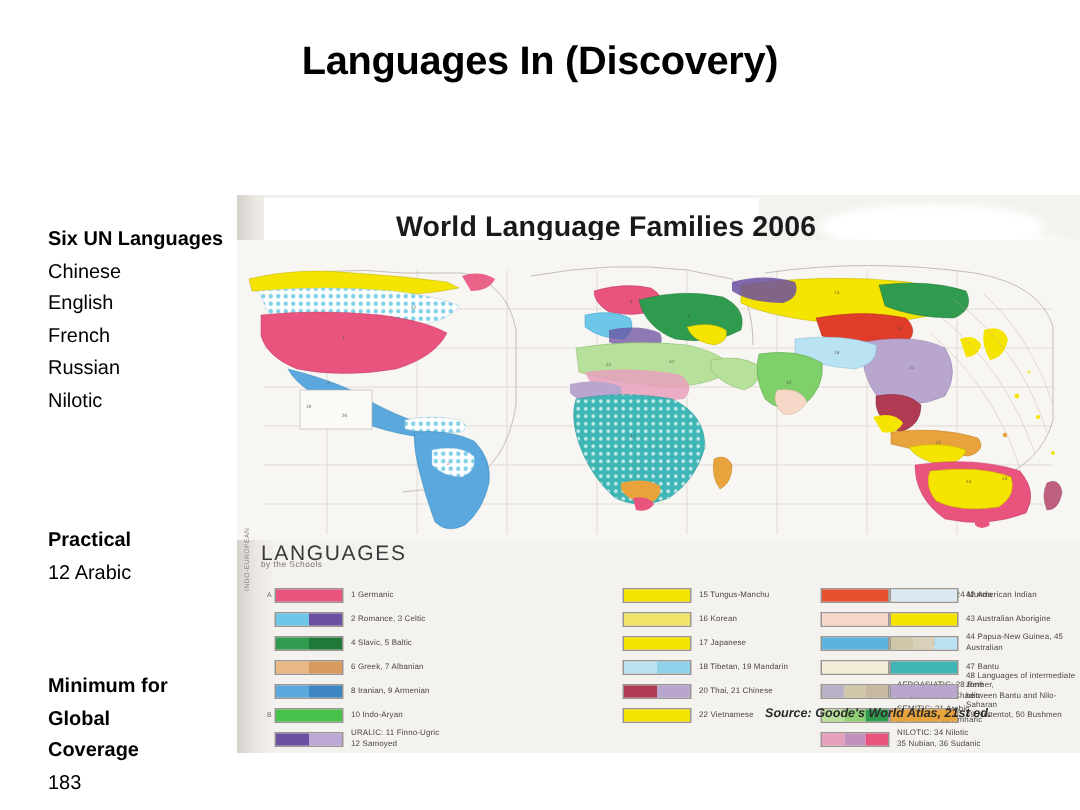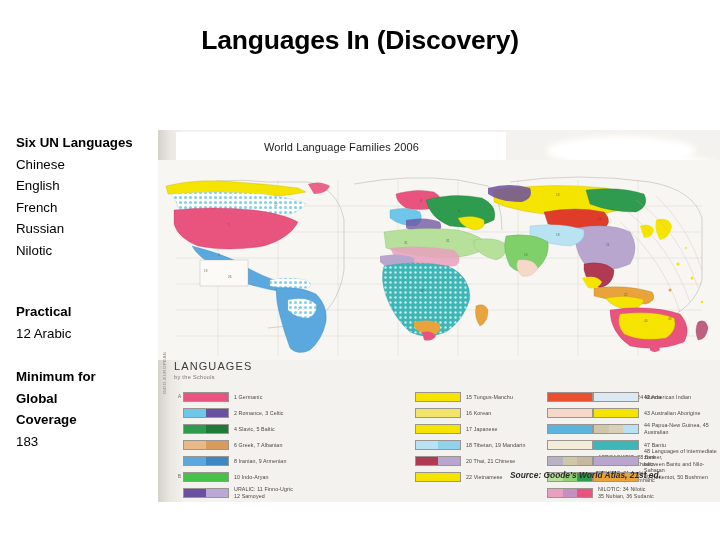--- a/index.html
+++ b/index.html
@@ -31,21 +31,21 @@
   }
   #slide-title .t-line { display: block; }
 
   
   #sidebar {
     position: absolute;
     left: 16px;
     top: 132px;
     width: 145px;
   }
-  .side-block { margin: 0; }
+  .side-block { margin: 16px; }
   .side-head {
     font-size: 13.3px;
     font-weight: bold;
     line-height: 1.62;
     white-space: nowrap;
   }
   .side-item {
     font-size: 13.3px;
     font-weight: normal;
     line-height: 1.62;
@@ -69,22 +69,22 @@
     position: absolute;
     left: 0; top: 0;
     width: 26px; height: 100%;
     background: linear-gradient(to right, #cfcac4 0%, #e8e5e0 45%, #f4f2ee 100%);
     opacity: .85;
   }
   #map-title {
     position: absolute;
     left: 106px;
     top: 11px;
-    font-size: 11px;
-    font-weight: normal;
+    font-size: 19px;
+    font-weight: bold;
     color: #1a1a1a;
     letter-spacing: .1px;
     white-space: nowrap;
   }
   #map-title-plate {
     position: absolute;
     left: 18px; top: 2px;
     width: 330px; height: 28px;
     background: #ffffff;
   }
@@ -109,21 +109,21 @@
   #legend {
     position: absolute;
     left: 0;
     top: 228px;
     width: 562px;
     height: 144px;
   }
   #legend-head {
     position: absolute;
     left: 16px; top: 2px;
-    font-size: 11px;
+    font-size: 14px;
     letter-spacing: 1.1px;
     color: #3a3a3a;
   }
   #legend-sub {
     position: absolute;
     left: 16px; top: 16px;
     font-size: 5.6px;
     letter-spacing: .3px;
     color: #7a746e;
   }

